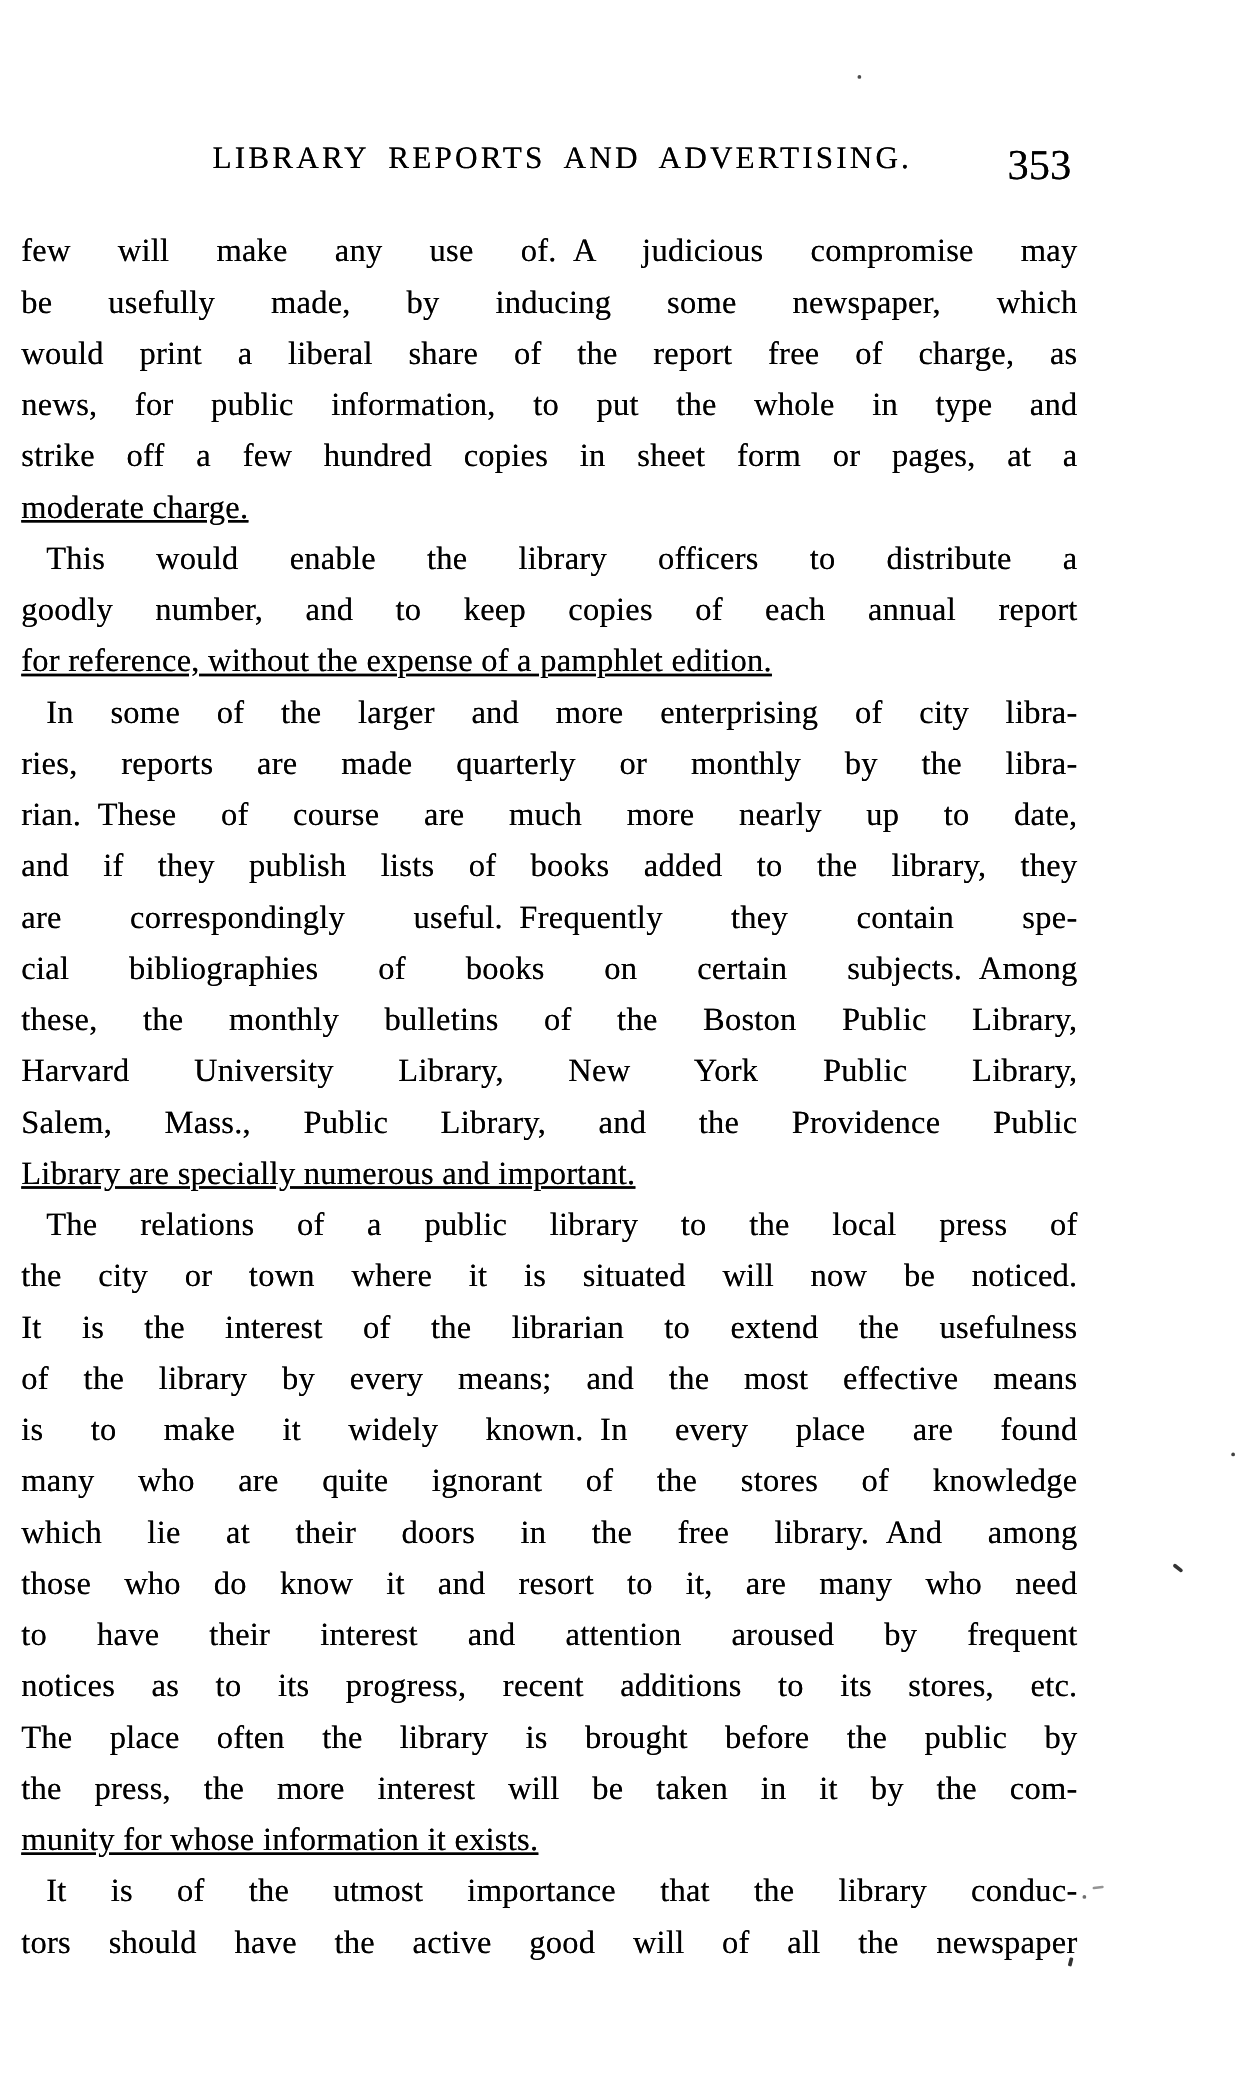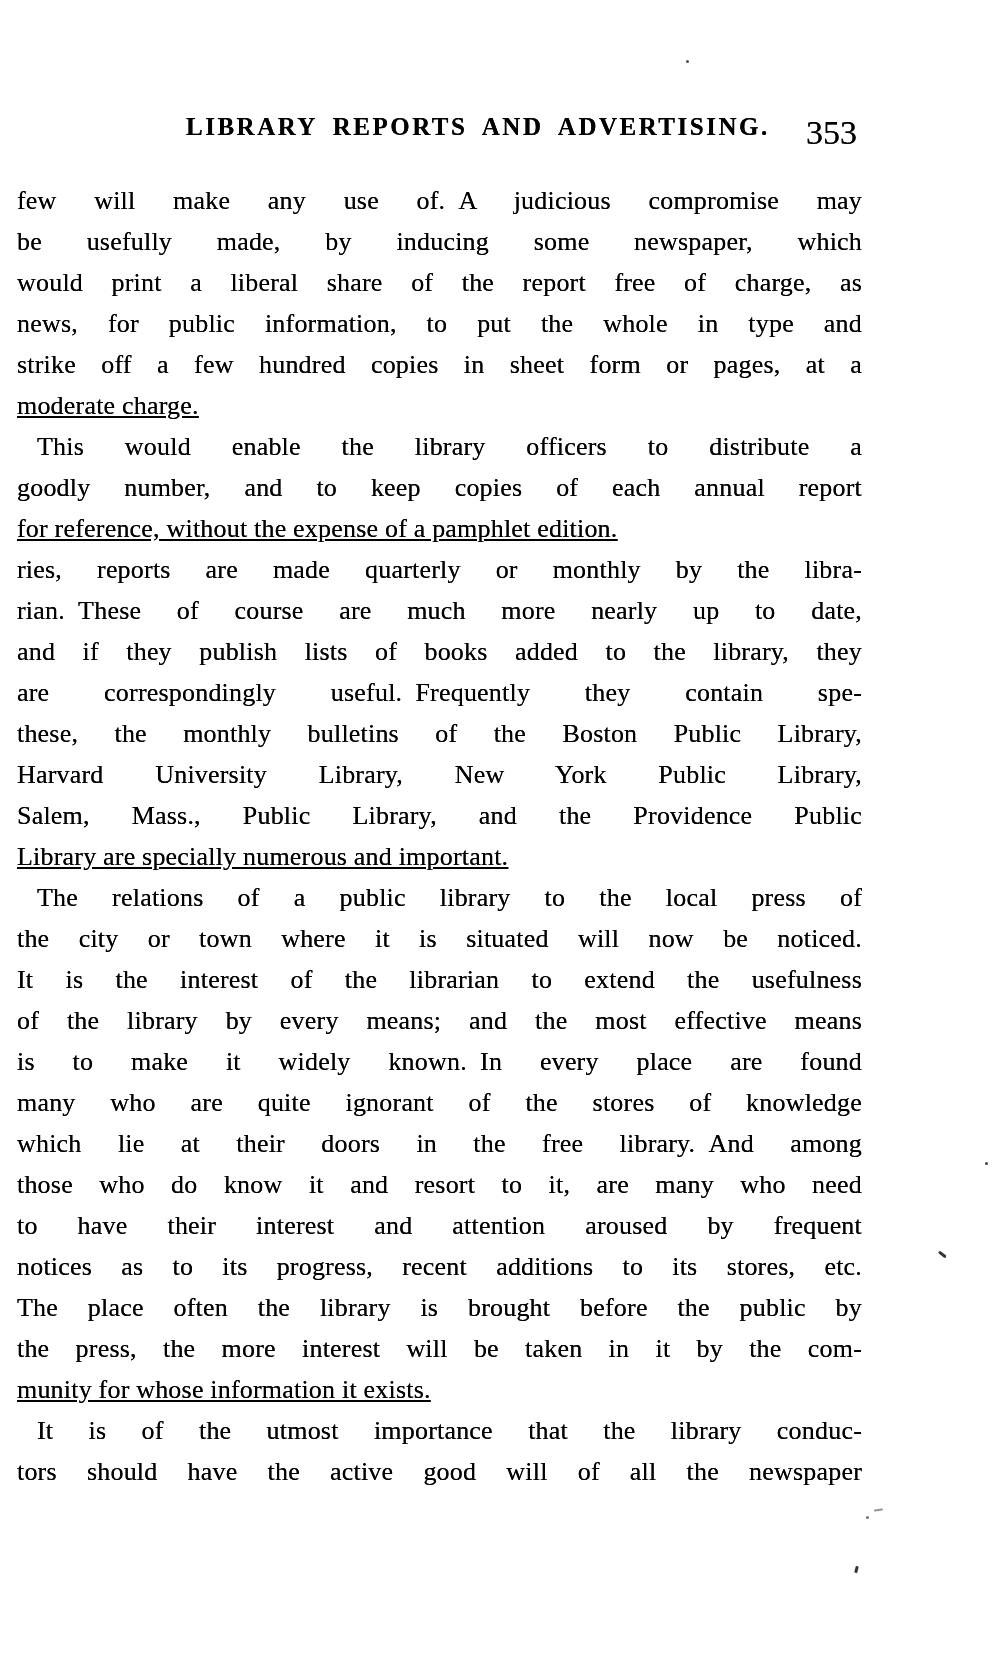--- a/index.html
+++ b/index.html
@@ -12,27 +12,26 @@
     font-family: "Liberation Serif", "DejaVu Serif", serif;
     color: #000;
   }
 
   
   .running-title {
     position: absolute;
     left: 170px;
     top: 114px;
     font-size: 25px;
-    font-weight: bold;
+    font-weight: normal;
     letter-spacing: 2.5px;
     word-spacing: 7px;
     line-height: 1;
     white-space: nowrap;
     text-shadow: 0 0 0.5px rgba(0,0,0,0.85);
-    margin-left: 16px;
   }
   .page-number {
     position: absolute;
     left: 806px;
     top: 116px;
     font-size: 34px;
     font-weight: normal;
     line-height: 1;
     text-shadow: 0 0 0.5px rgba(0,0,0,0.85);
   }
@@ -89,24 +88,26 @@
       <div class="line endpara">moderate charge.</div>
     </div>
 
     <div class="paragraph">
       <div class="line indent">This would enable the library officers to distribute a</div>
       <div class="line">goodly number, and to keep copies of each annual report</div>
       <div class="line endpara">for reference, without the expense of a pamphlet edition.</div>
     </div>
 
     <div class="paragraph">
+      <div class="line indent">In some of the larger and more enterprising of city libra-</div>
       <div class="line">ries, reports are made quarterly or monthly by the libra-</div>
       <div class="line">rian. These of course are much more nearly up to date,</div>
       <div class="line">and if they publish lists of books added to the library, they</div>
       <div class="line">are correspondingly useful. Frequently they contain spe-</div>
+      <div class="line">cial bibliographies of books on certain subjects. Among</div>
       <div class="line">these, the monthly bulletins of the Boston Public Library,</div>
       <div class="line">Harvard University Library, New York Public Library,</div>
       <div class="line">Salem, Mass., Public Library, and the Providence Public</div>
       <div class="line endpara">Library are specially numerous and important.</div>
     </div>
 
     <div class="paragraph">
       <div class="line indent">The relations of a public library to the local press of</div>
       <div class="line">the city or town where it is situated will now be noticed.</div>
       <div class="line">It is the interest of the librarian to extend the usefulness</div>

